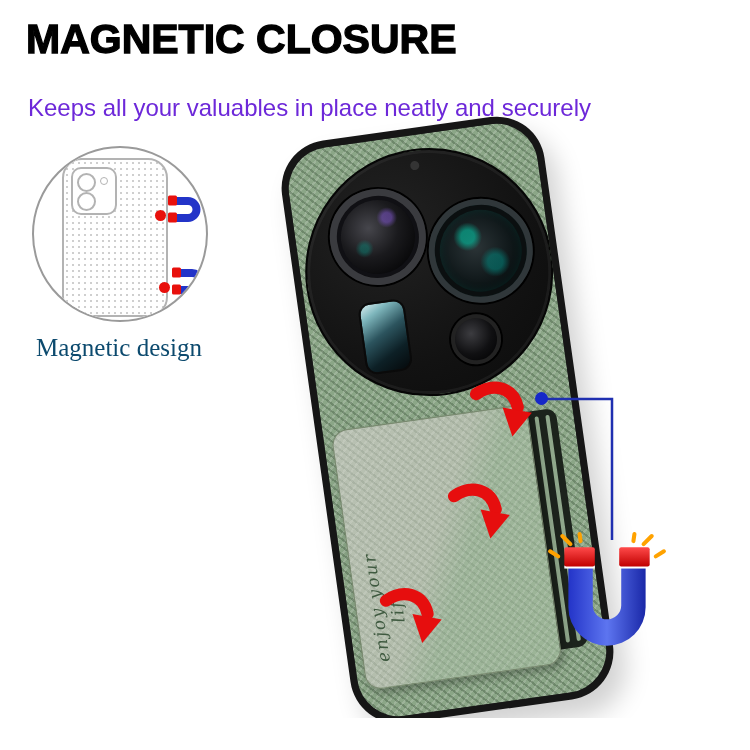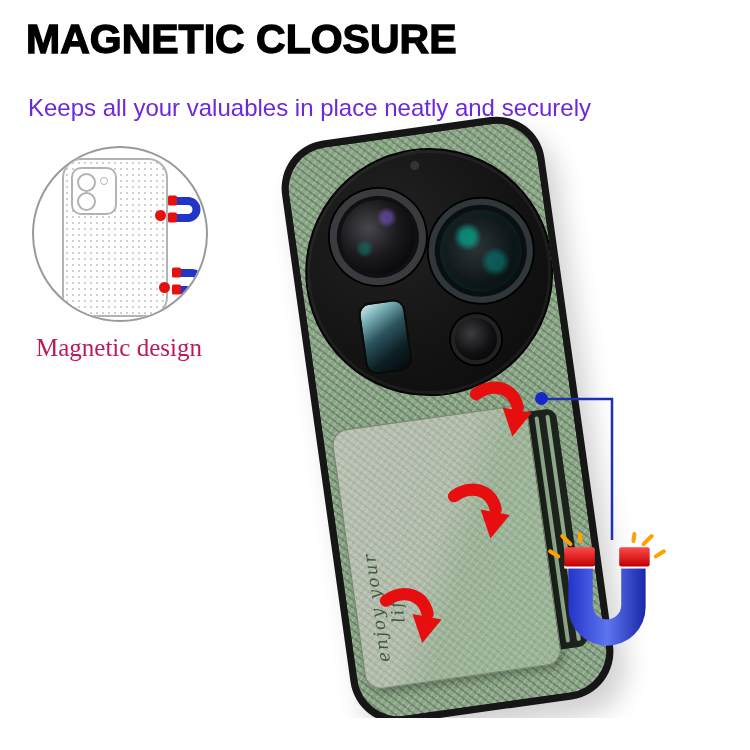--- a/index.html
+++ b/index.html
@@ -21,21 +21,21 @@
   .sketch-camera{position:absolute;left:7px;top:7px;width:42px;height:44px;
                  border:2px solid #b3b3b3;border-radius:10px;background:#fff;}
   .s-lens{position:absolute;width:15px;height:15px;border:2px solid #b3b3b3;border-radius:50%;background:#fff;}
   .s-lens.s1{left:4px;top:4px;} .s-lens.s2{left:4px;top:23px;}
   .s-flash{position:absolute;left:27px;top:8px;width:6px;height:6px;border:1.5px solid #b3b3b3;border-radius:50%;}
   .red-dot{position:absolute;width:11px;height:11px;border-radius:50%;background:#e8100c;}
   .red-dot.rd1{left:121px;top:62px;} .red-dot.rd2{left:125px;top:134px;}
   .mini-magnet{position:absolute;width:36px;height:30px;}
   .mini-magnet.mm1{left:132px;top:46px;} .mini-magnet.mm2{left:136px;top:118px;}
   .label-left{position:absolute;left:36px;top:334px;font-family:"Liberation Serif",serif;
-              font-size:25px;color:#be185d;}
+              font-size:25px;color:#0c4a6e;}
 
   
   .case{position:absolute;left:315px;top:126px;width:265px;height:588px;
         transform:rotate(-8deg);border-radius:48px;background:#161616;
         box-shadow:10px 18px 26px rgba(0,0,0,0.18);}
   .case-inner{position:absolute;inset:7px;border-radius:42px;overflow:hidden;
         background-color:#8ba687;
         background-image:
           repeating-linear-gradient(45deg,rgba(18,40,18,0.24) 0 2px,transparent 2px 6px),
           repeating-linear-gradient(-45deg,rgba(255,255,255,0.16) 0 2px,transparent 2px 6px);}

